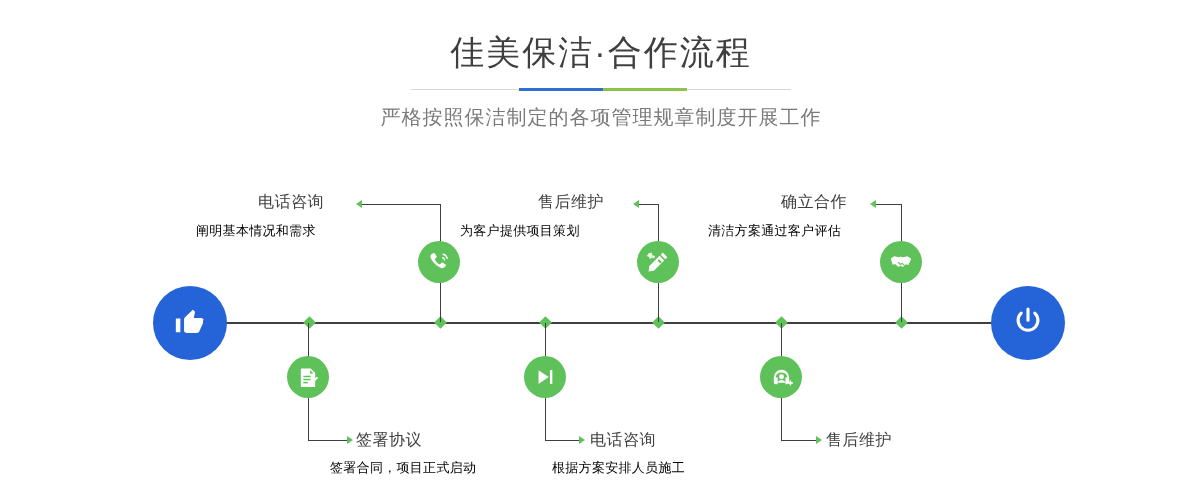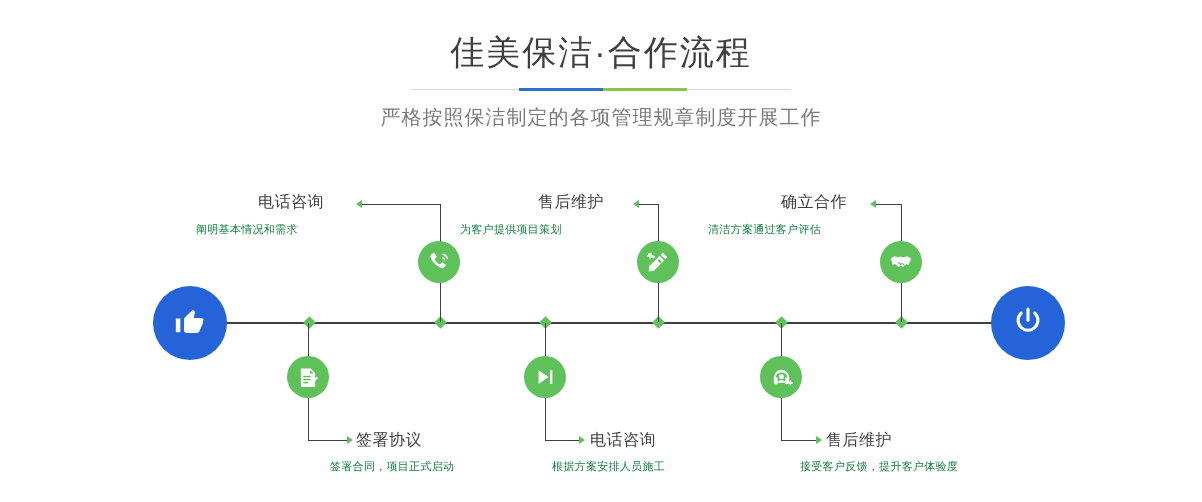--- a/index.html
+++ b/index.html
@@ -148,22 +148,22 @@
   }
   .label-title {
     position: absolute;
     font-size: 16px;
     color: #3f3f3f;
     white-space: nowrap;
     letter-spacing: 0.5px;
   }
   .label-desc {
     position: absolute;
-    font-size: 11px;
-    color: #15803d;
+    font-size: 13px;
+    color: #000000;
     white-space: nowrap;
     letter-spacing: 0.3px;
   }
 </style>
 </head>
 <body>
 
 <div class="header">
   <div class="title">佳美保洁·合作流程</div>
   <div class="rule-wrap">
@@ -284,15 +284,14 @@
     <span>
       <svg width="23" height="23" viewBox="0 0 24 24" fill="#ffffff">
         <path d="M4 12a8 8 0 0 1 16 0v4.5a2.5 2.5 0 0 1-2.5 2.5H16v-7h2.2a6.3 6.3 0 0 0-12.4 0H8v7H5.8A1.8 1.8 0 0 1 4 17.2V12z"></path>
         <circle cx="12" cy="11.2" r="2.6"></circle>
         <path d="M7.8 17.6c.6-1.9 2.3-3 4.2-3s3.6 1.1 4.2 3H7.8z"></path>
         <path d="M19.3 17.6h4M21.3 15.6v4" stroke="#ffffff" stroke-width="1.6" stroke-linecap="round"></path>
       </svg>
     </span>
   </div>
   <div class="label-title" style="left:826px; top:270px;">售后维护</div>
-  <div class="label-desc" style="left:800px; top:299px;">接受客户反馈，提升客户体验度</div>
 
 </div>
 
 </body></html>

